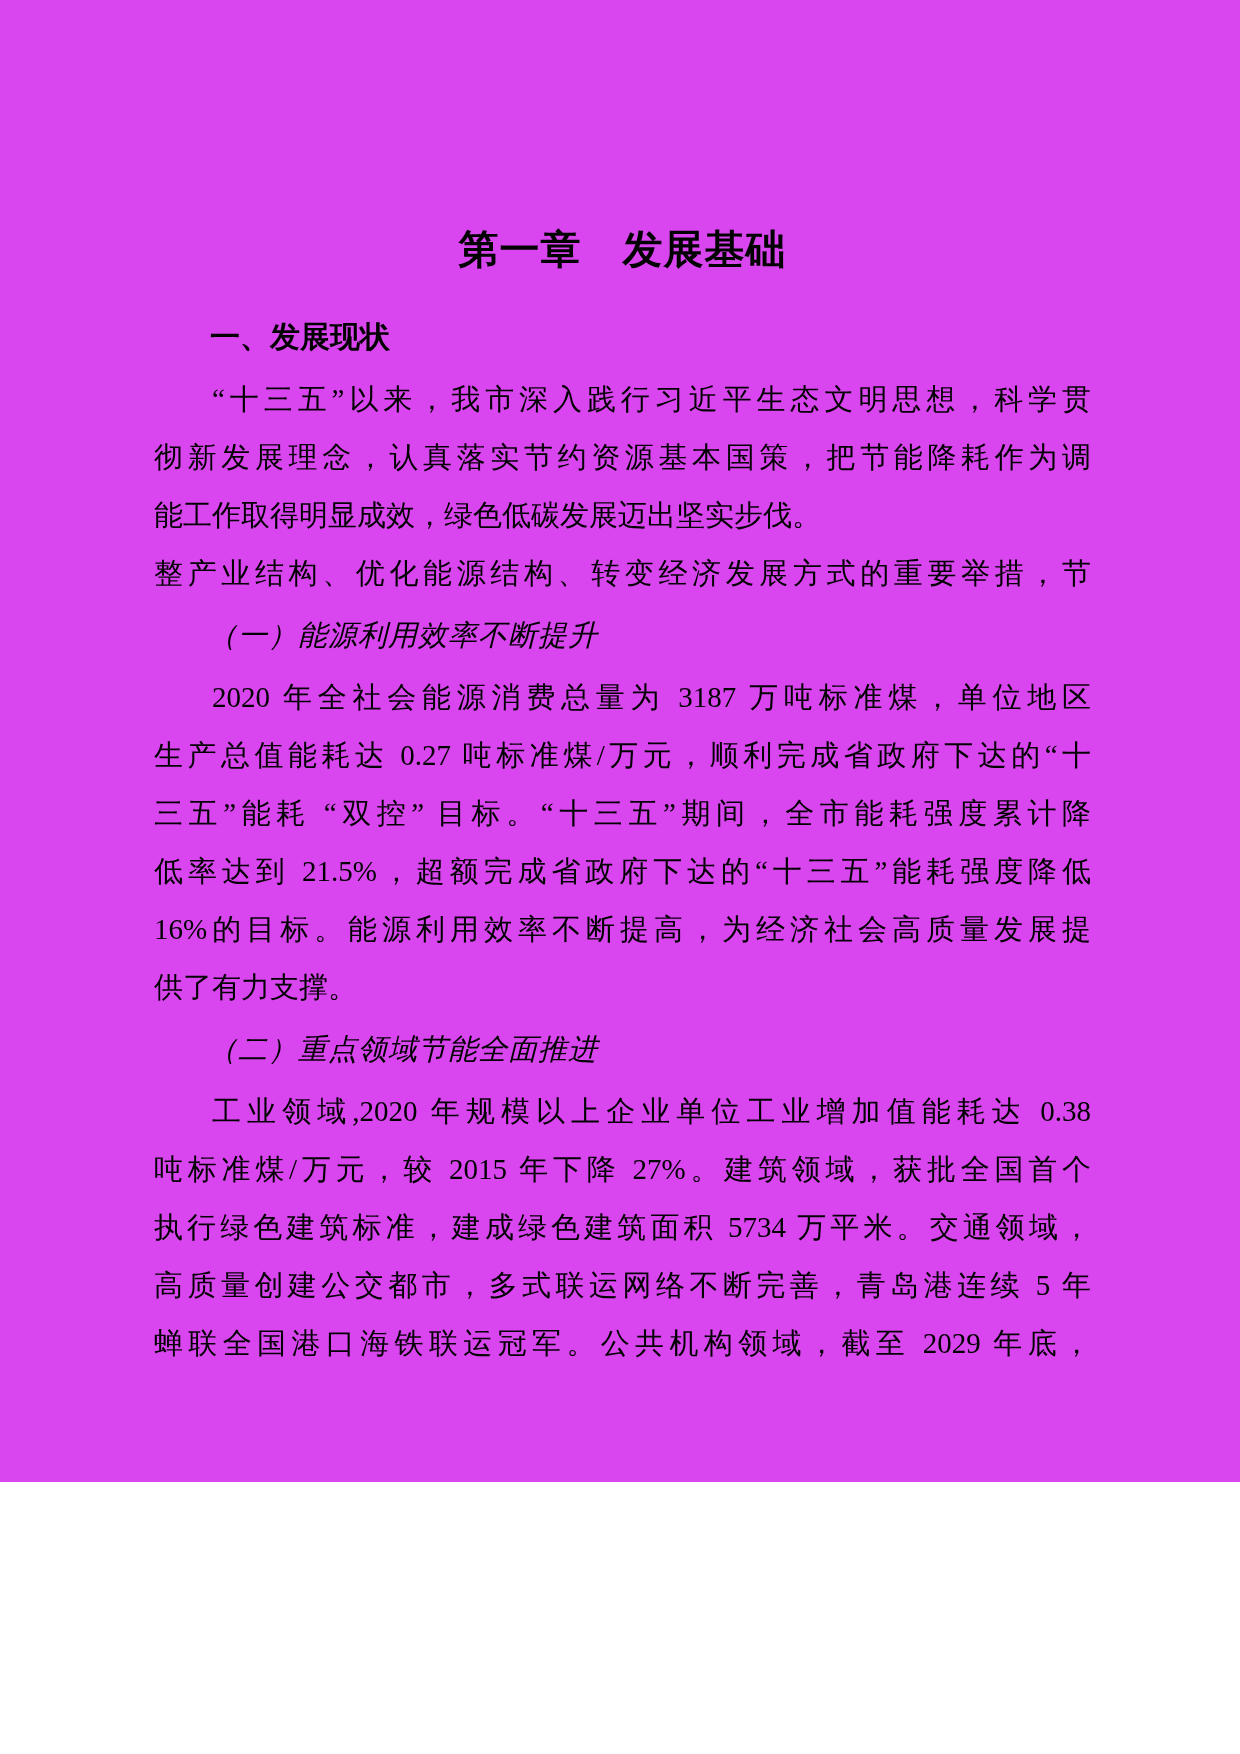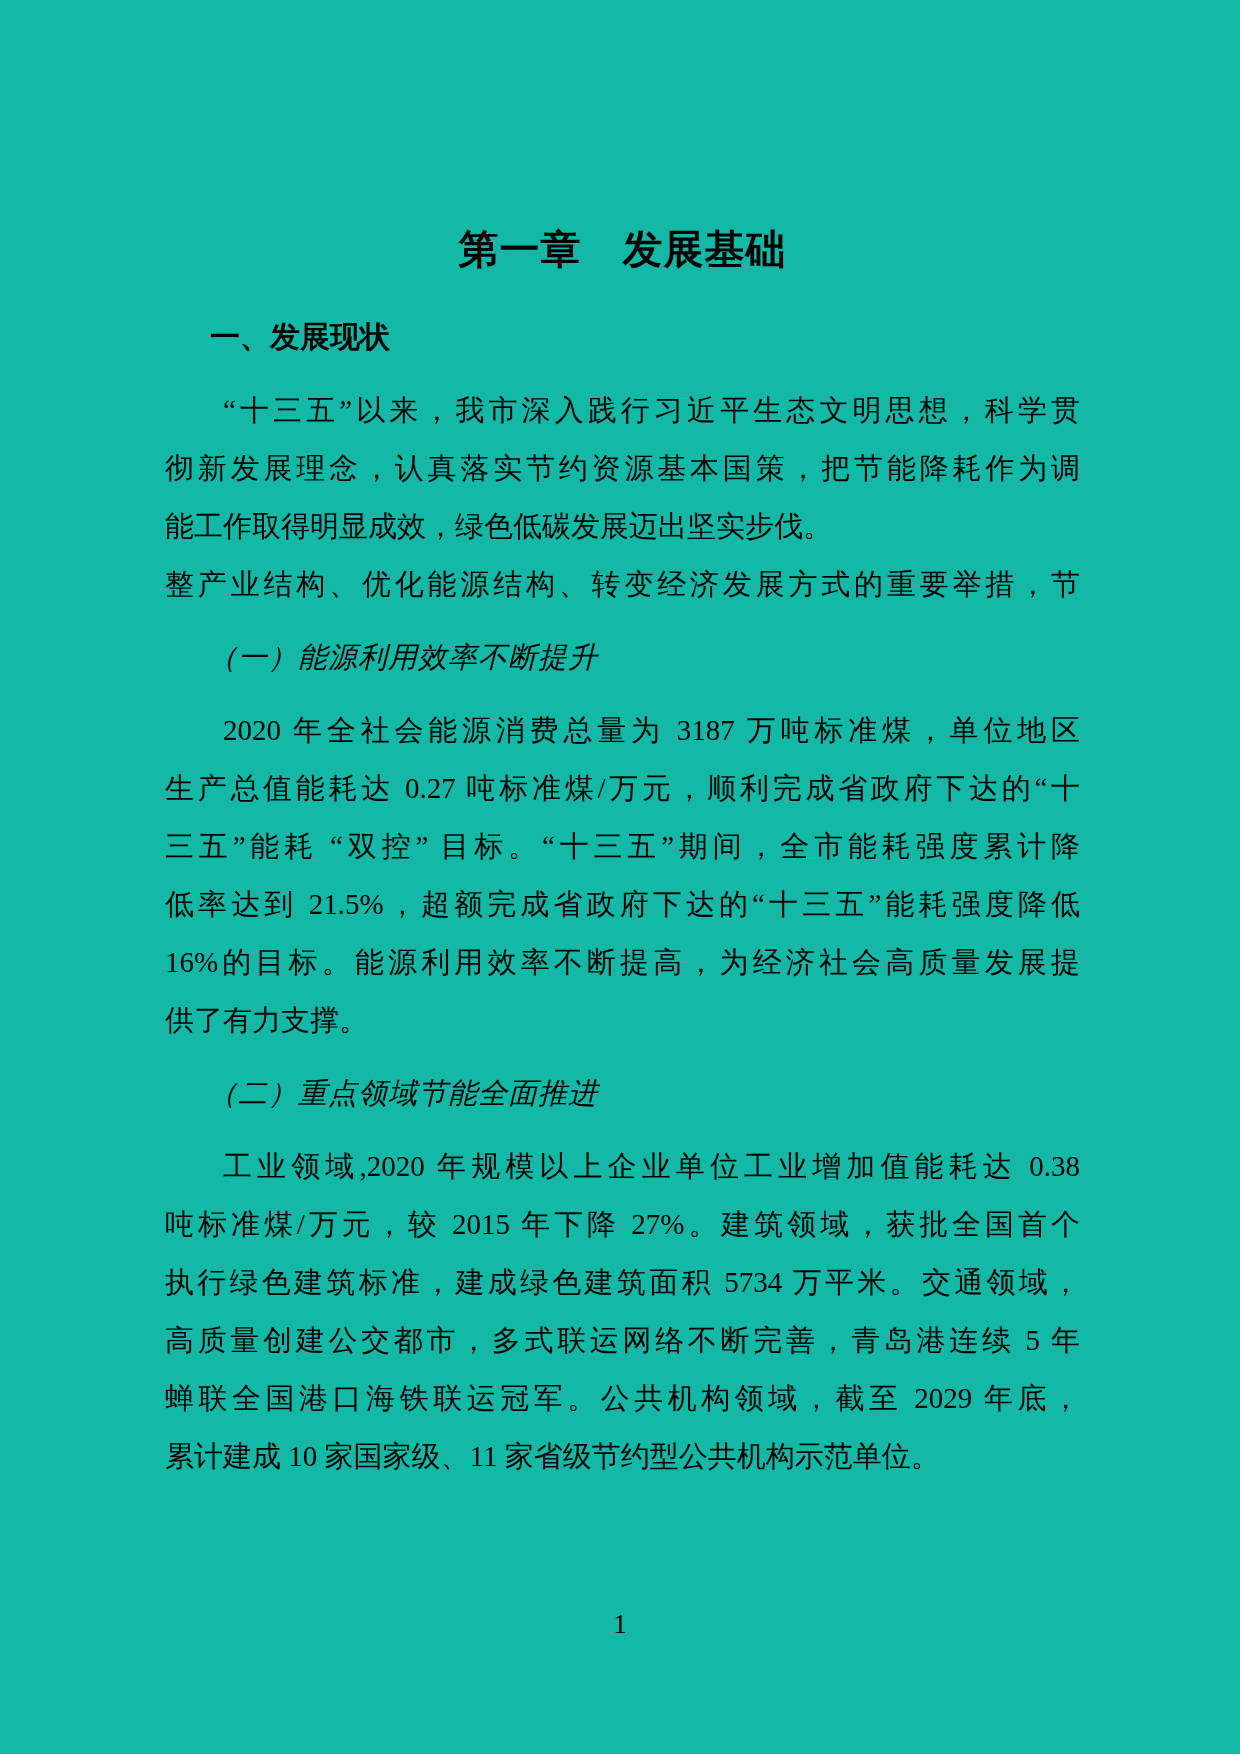--- a/index.html
+++ b/index.html
@@ -3,22 +3,22 @@
 <meta charset="utf-8">
 <style>
   html, body {
     margin: 0;
     padding: 0;
     background: #ffffff;
   }
   .page {
     position: relative;
     width: 1240px;
-    height: 1754px;
-    background: #14b8a6;
+    height: 1482px;
+    background: #d946ef;
     color: #000000;
     font-family: "Liberation Serif", serif;
     overflow: hidden;
     box-sizing: border-box;
   }
   .content {
     padding: 225px 145px 0 150px;
   }
   .doc-title {
     text-align: center;
@@ -41,21 +41,21 @@
   }
   .h2 {
     font-family: "Liberation Serif", serif;
     font-style: italic;
     font-size: 29px;
     line-height: 58px;
     text-indent: 2em;
     letter-spacing: 1px;
   }
   .para {
-    margin: 15px;
+    margin: 4px;
   }
   .line {
     font-size: 29px;
     line-height: 58px;
     text-align: justify;
     text-align-last: justify;
   }
   .line.first {
     text-indent: 2em;
   }
@@ -96,18 +96,17 @@
           <div class="line">16%的目标。能源利用效率不断提高，为经济社会高质量发展提</div>
           <div class="line last">供了有力支撑。</div>
         </div>
         <div class="h2">（二）重点领域节能全面推进</div>
         <div class="para">
           <div class="line first">工业领域,2020 年规模以上企业单位工业增加值能耗达 0.38</div>
           <div class="line">吨标准煤/万元，较 2015 年下降 27%。建筑领域，获批全国首个</div>
           <div class="line">执行绿色建筑标准，建成绿色建筑面积 5734 万平米。交通领域，</div>
           <div class="line">高质量创建公交都市，多式联运网络不断完善，青岛港连续 5 年</div>
           <div class="line">蝉联全国港口海铁联运冠军。公共机构领域，截至 2029 年底，</div>
-          <div class="line last">累计建成 10 家国家级、11 家省级节约型公共机构示范单位。</div>
         </div>
       </div>
   </div>
   <div class="footer">1</div>
 </div>
 
 </body></html>

